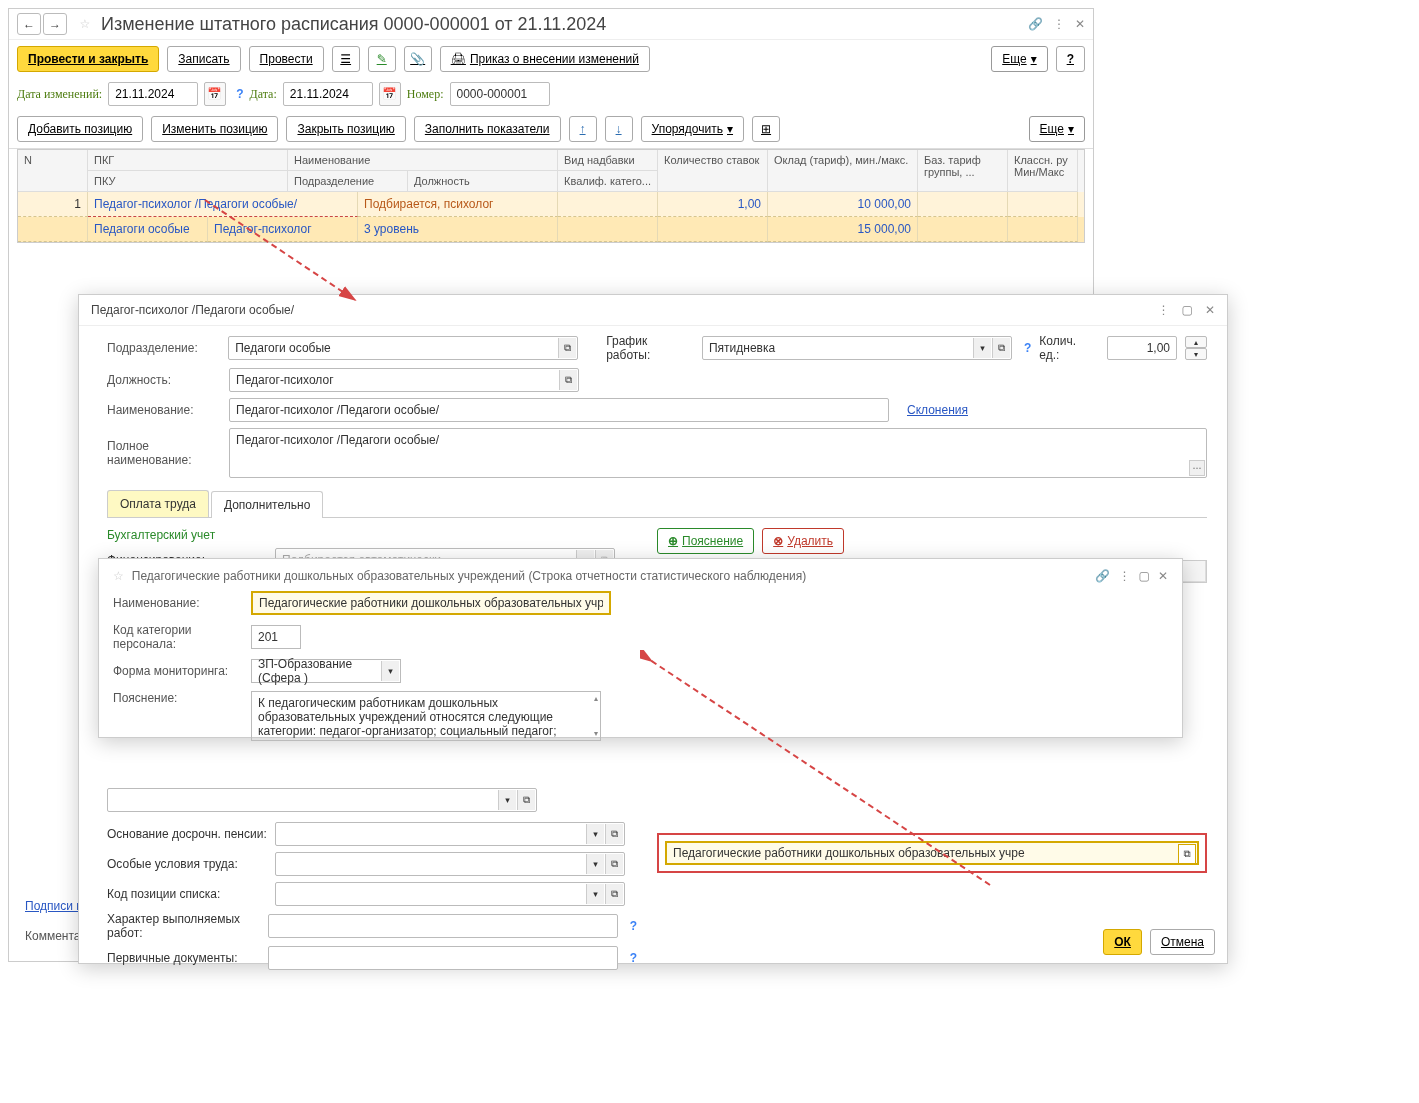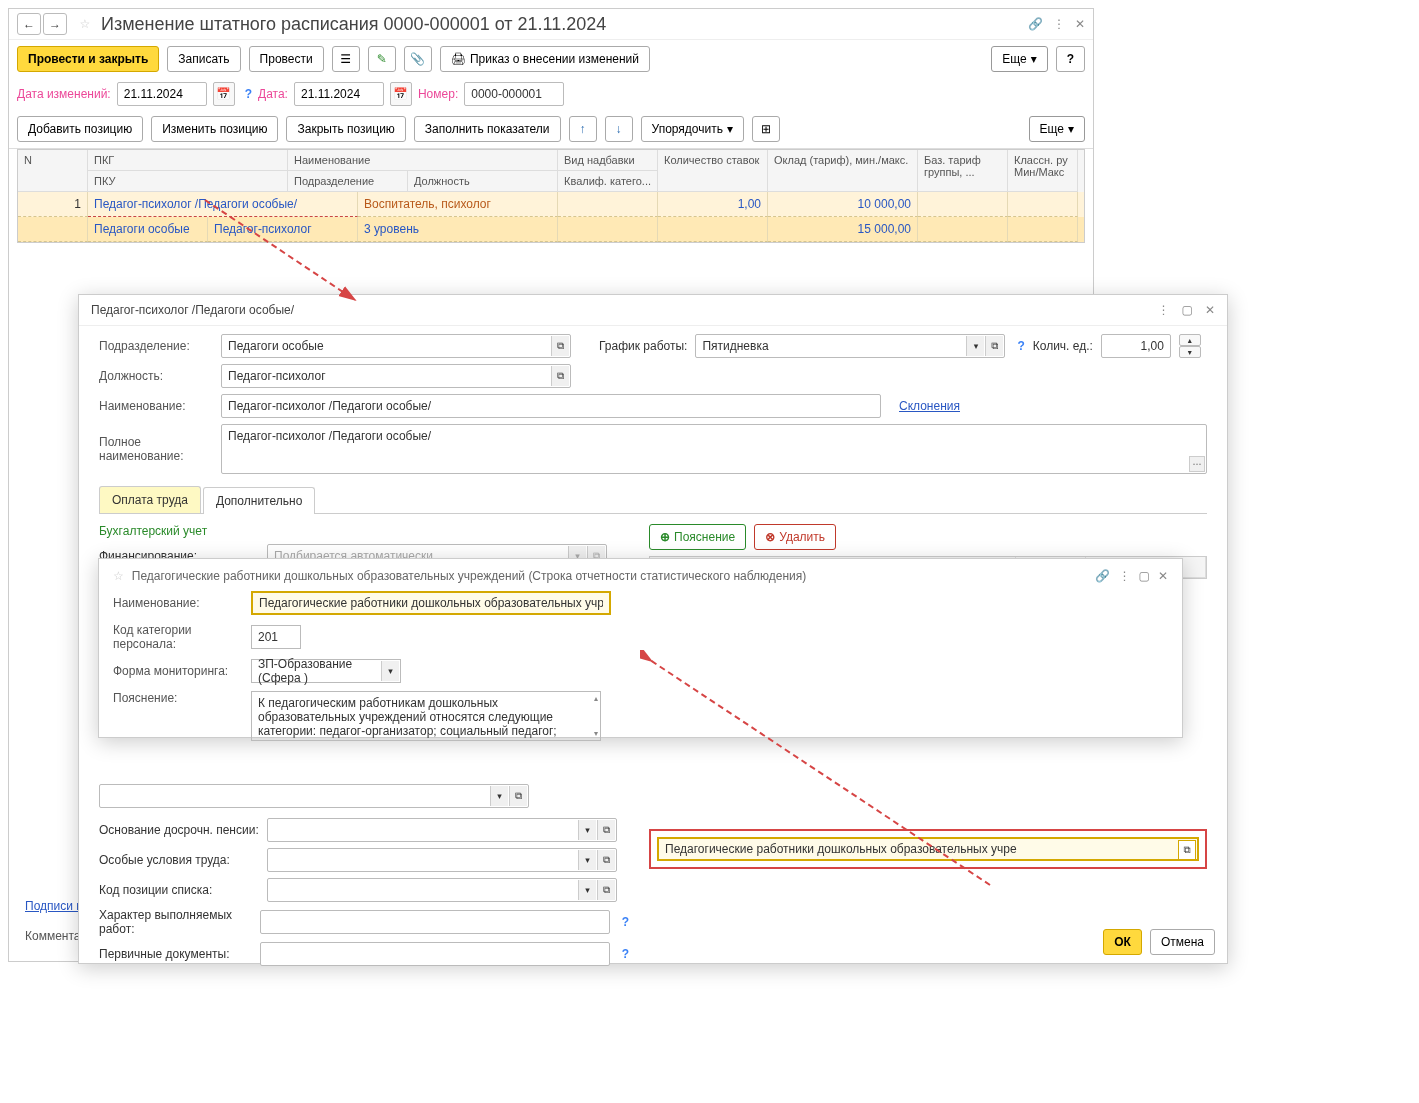--- a/index.html
+++ b/index.html
@@ -5,45 +5,45 @@
 * { box-sizing: border-box; font-family: Arial, sans-serif; font-size: 12px; }
 body { margin: 0; background: #fff; color: #333; position: relative; width: 1419px; height: 1103px; overflow: hidden; }
 .win1 { position: absolute; left: 8px; top: 8px; width: 1086px; height: 954px; border: 1px solid #ccc; background: #fff; }
 .win1-header { display: flex; align-items: center; padding: 4px 8px; border-bottom: 1px solid #eee; }
 .nav-btn { width: 24px; height: 22px; border: 1px solid #bbb; background: #fff; border-radius: 3px; margin-right: 2px; display: flex; align-items: center; justify-content: center; cursor: pointer; }
 .star-icon { width: 20px; height: 20px; display: flex; align-items: center; justify-content: center; color: #ccc; margin: 0 6px; }
 .win-title { font-size: 18px; color: #444; flex: 1; }
 .win-ctrl { display: flex; gap: 10px; align-items: center; }
 .win-ctrl span { cursor: pointer; color: #888; }
 .toolbar1 { display: flex; align-items: center; padding: 6px 8px; gap: 8px; }
-.btn { height: 26px; padding: 0 10px; border: 1px solid #aaa; background: #fff; border-radius: 3px; cursor: pointer; display: inline-flex; align-items: center; gap: 4px; }
+.btn { height: 26px; padding: 0 10px; border: 1px solid #aaa; background: #fff; border-radius: 3px; cursor: pointer; display: inline-flex; align-items: center; gap: 4px; text-decoration: underline; }
 .btn-primary { background: #ffd93d; border-color: #d4a800; font-weight: bold; }
 .btn-icon { width: 28px; padding: 0; justify-content: center; }
 .more-btn { border: 1px solid #999; }
 .help-btn { font-weight: bold; }
 .form-row { display: flex; align-items: center; padding: 4px 8px; gap: 6px; }
-.label { color: #ec4899; }
+.label { color: #4d7c0f; font-family: Liberation Serif, serif; }
 .input { height: 24px; border: 1px solid #bbb; padding: 0 6px; border-radius: 2px; background: #fff; }
 .date-btn { width: 22px; height: 24px; border: 1px solid #bbb; background: #f8f8f8; display: flex; align-items: center; justify-content: center; cursor: pointer; border-radius: 2px; }
 .toolbar2 { display: flex; align-items: center; padding: 6px 8px; gap: 8px; border-bottom: 1px solid #ddd; }
 .tb2-right { margin-left: auto; display: flex; gap: 6px; }
 .table1 { border: 1px solid #ccc; margin: 0 8px; }
 .th-row { display: flex; background: #f5f5f5; }
 .th-cell { border-right: 1px solid #ddd; border-bottom: 1px solid #ddd; padding: 4px 6px; color: #555; font-size: 11px; }
 .td-row { display: flex; background: #fff3d9; }
 .td-row.sub { background: #ffe9b5; }
 .td-cell { border-right: 1px solid #e5d9b5; border-bottom: 1px dashed #d5c58f; padding: 5px 6px; color: #2957c3; font-size: 12px; }
 .td-cell.num { text-align: right; color: #2957c3; }
 .sign-link { padding: 8px; }
 .sign-link a { color: #2957c3; text-decoration: underline; }
 .comment-row { padding: 8px; color: #555; }
 
 .win2 { position: absolute; left: 78px; top: 294px; width: 1150px; height: 670px; background: #fff; border: 1px solid #ccc; z-index: 10; box-shadow: 0 4px 20px rgba(0,0,0,0.2); }
 .win2-title { font-size: 18px; color: #444; padding: 8px 12px; border-bottom: 1px solid #eee; display: flex; align-items: center; }
-.win2-body { padding: 8px 20px; }
+.win2-body { padding: 8px 20px; margin-left: 8px; }
 .f-row { display: flex; align-items: center; margin-bottom: 6px; gap: 8px; }
 .f-label { width: 114px; color: #555; }
 .f-input { flex: 1; height: 24px; border: 1px solid #bbb; padding: 0 6px; border-radius: 2px; background: #fff; position: relative; display: flex; align-items: center; }
 .f-input-narrow { width: 350px; flex: none; }
 .choice-btn { position: absolute; right: 1px; top: 1px; width: 18px; height: 20px; background: #f0f0f0; border-left: 1px solid #ccc; display: flex; align-items: center; justify-content: center; cursor: pointer; font-size: 10px; }
 .textarea { border: 1px solid #bbb; min-height: 50px; padding: 4px 6px; border-radius: 2px; background: #fff; position: relative; }
 .ta-btn { position: absolute; right: 1px; bottom: 1px; width: 16px; height: 16px; background: #f0f0f0; border: 1px solid #ccc; cursor: pointer; display: flex; align-items: center; justify-content: center; font-size: 9px; }
 .tabs { display: flex; border-bottom: 1px solid #ccc; margin-top: 12px; }
 .tab { padding: 6px 12px; border: 1px solid #ccc; border-bottom: none; background: #fef9c3; margin-right: 2px; cursor: pointer; border-radius: 3px 3px 0 0; }
 .tab.active { background: #fff; position: relative; top: 1px; }
@@ -158,21 +158,21 @@
         <div class="th-cell">Квалиф. катего...</div>
       </div>
       <div class="th-cell" style="width:110px">Количество ставок</div>
       <div class="th-cell" style="width:150px">Оклад (тариф), мин./макс.</div>
       <div class="th-cell" style="width:90px">Баз. тариф группы, ...</div>
       <div class="th-cell" style="width:70px">Классн. ру Мин/Макс</div>
     </div>
     <div class="td-row">
       <div class="td-cell num" style="width:70px;color:#333">1</div>
       <div class="td-cell" style="width:270px;border-bottom:1px dashed #c74545">Педагог-психолог /Педагоги особые/</div>
-      <div class="td-cell" style="width:200px;color:#b8591a">Воспитатель, психолог</div>
+      <div class="td-cell" style="width:200px;color:#b8591a">Подбирается, психолог</div>
       <div class="td-cell" style="width:100px"></div>
       <div class="td-cell num" style="width:110px">1,00</div>
       <div class="td-cell num" style="width:150px">10 000,00</div>
       <div class="td-cell" style="width:90px"></div>
       <div class="td-cell" style="width:70px"></div>
     </div>
     <div class="td-row sub">
       <div class="td-cell" style="width:70px"></div>
       <div style="width:270px;display:flex">
         <div class="td-cell" style="width:120px">Педагоги особые</div>

